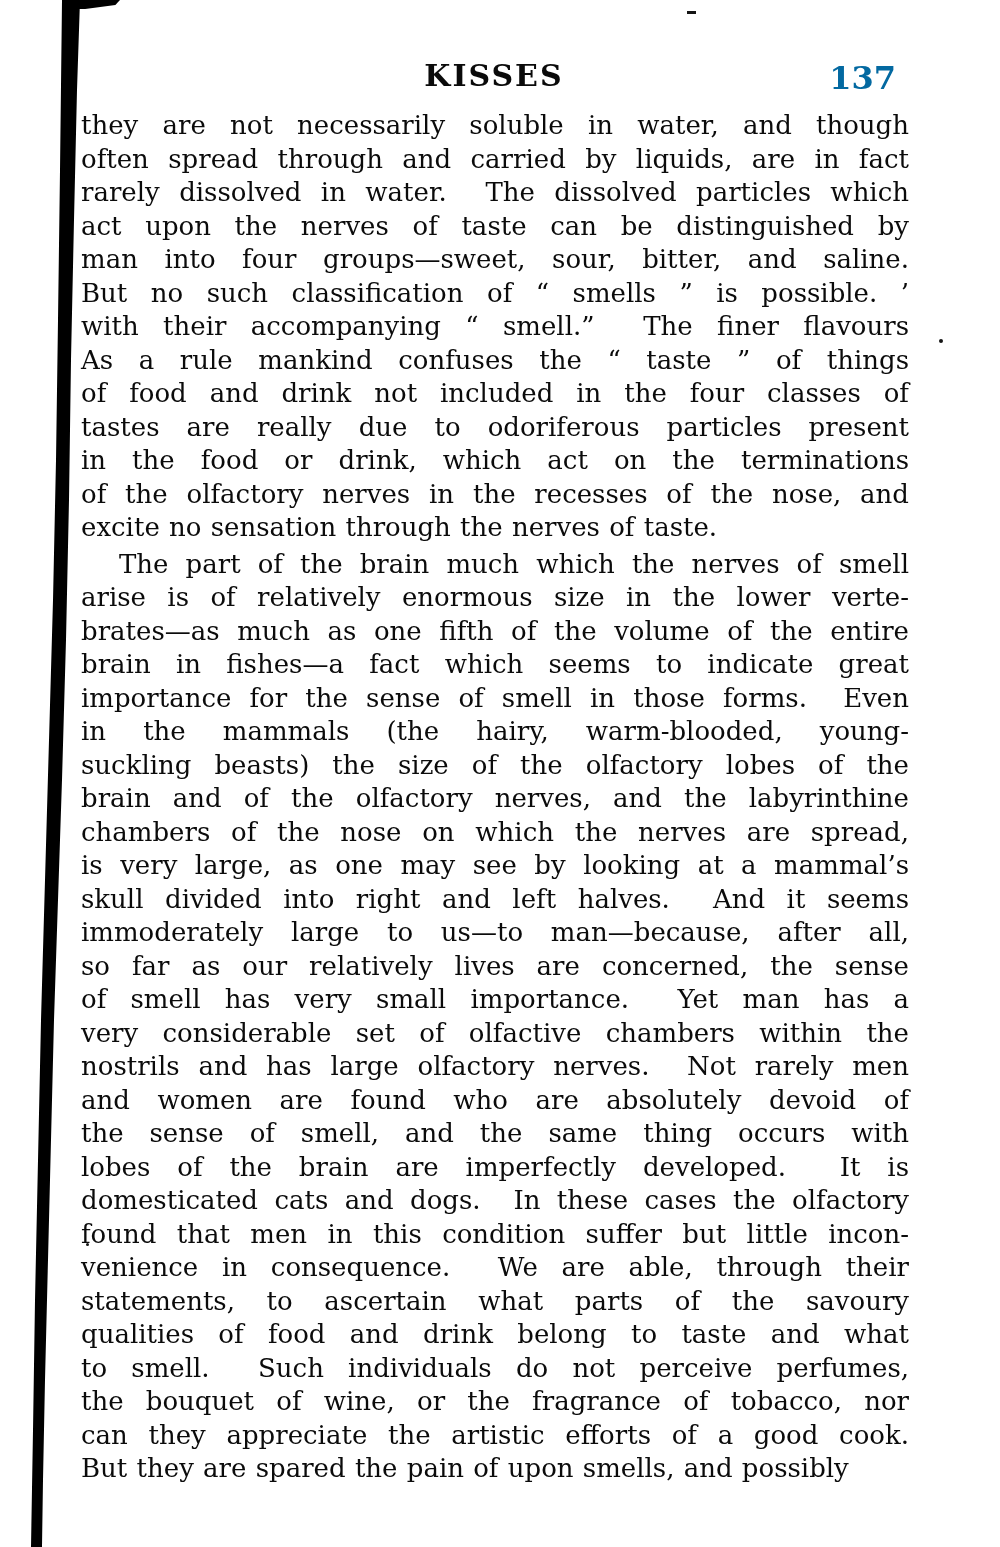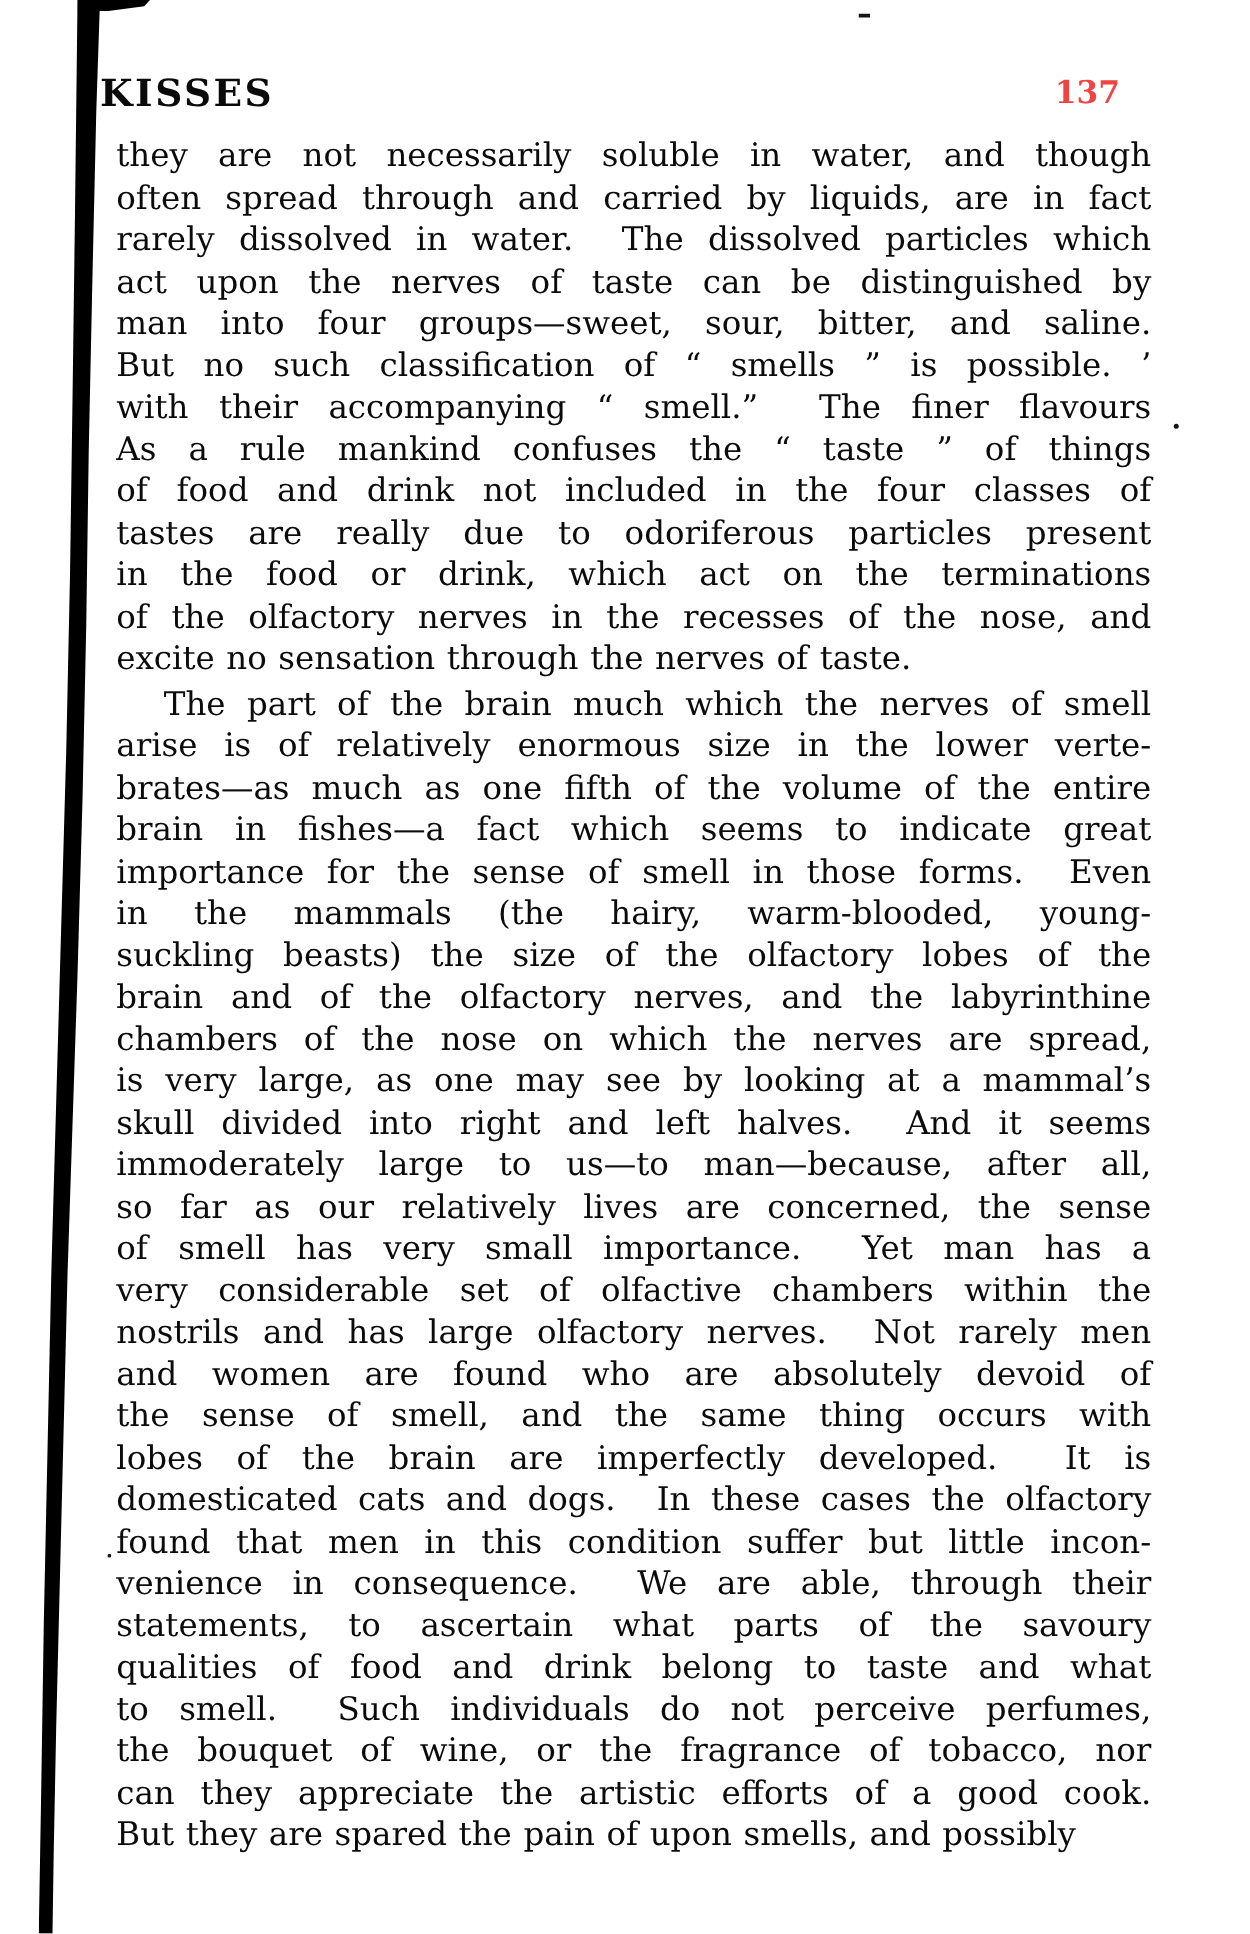--- a/index.html
+++ b/index.html
@@ -47,37 +47,38 @@
   .page-header {
     position: absolute;
     left: 80px;
     width: 828px;
     top: 58px;
     height: 36px;
   }
   .page-title {
     position: absolute;
     left: 0; right: 0;
+    text-align: center;
     font-size: 30px;
     font-weight: 700;
     letter-spacing: 2px;
     color: #0a0a0a;
   }
   .page-number {
     position: absolute;
     right: 12px;
     top: 1px;
-    font-size: 25px;
+    font-size: 32px;
     font-weight: 700;
-    color: #ef4444;
+    color: #0369a1;
   }
 
   .content {
     position: absolute;
-    left: 93px;
+    left: 81px;
     top: 109px;
     width: 828px;
     font-size: 26px;
   }
   .paragraph { margin: 0; padding: 0; }
   .paragraph + .paragraph { margin-top: 3px; }
   .line {
     height: 33.5px;
     line-height: 33.5px;
     white-space: pre-wrap;

